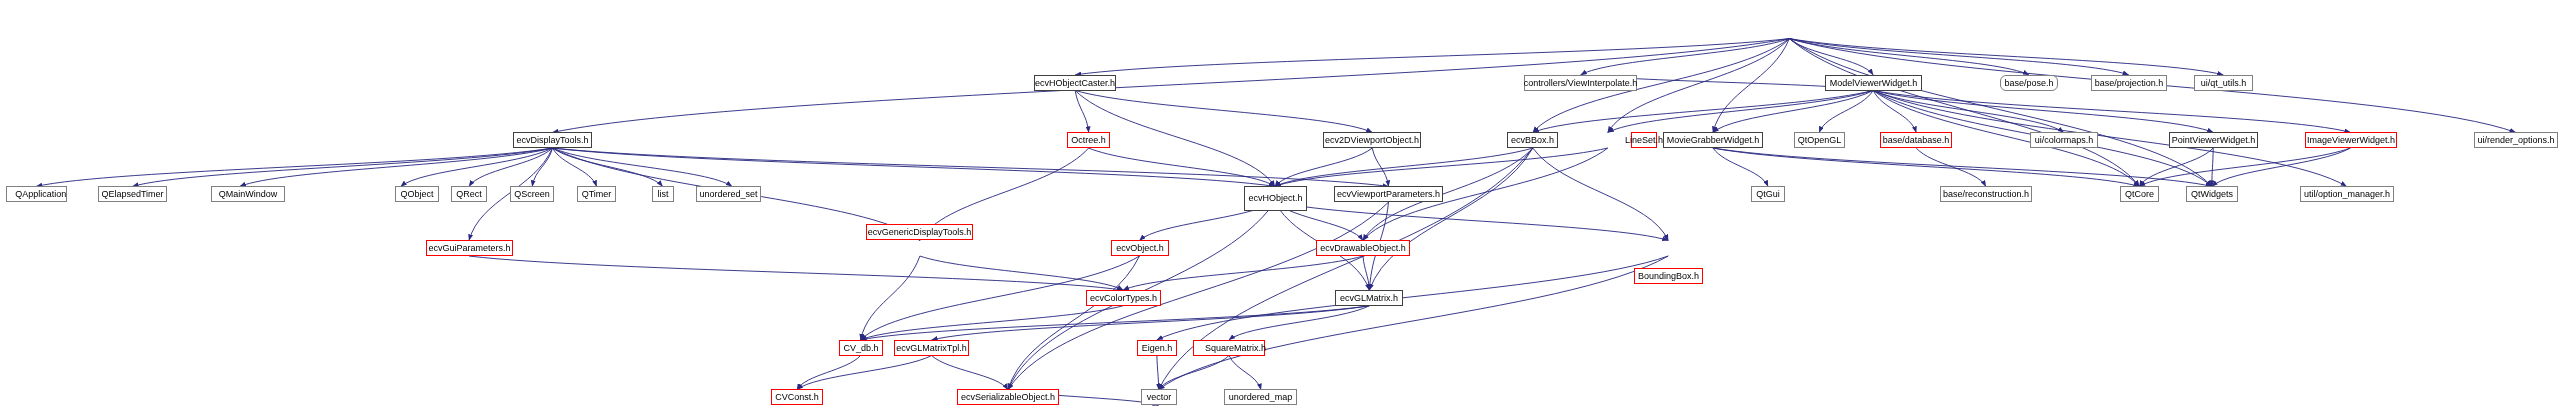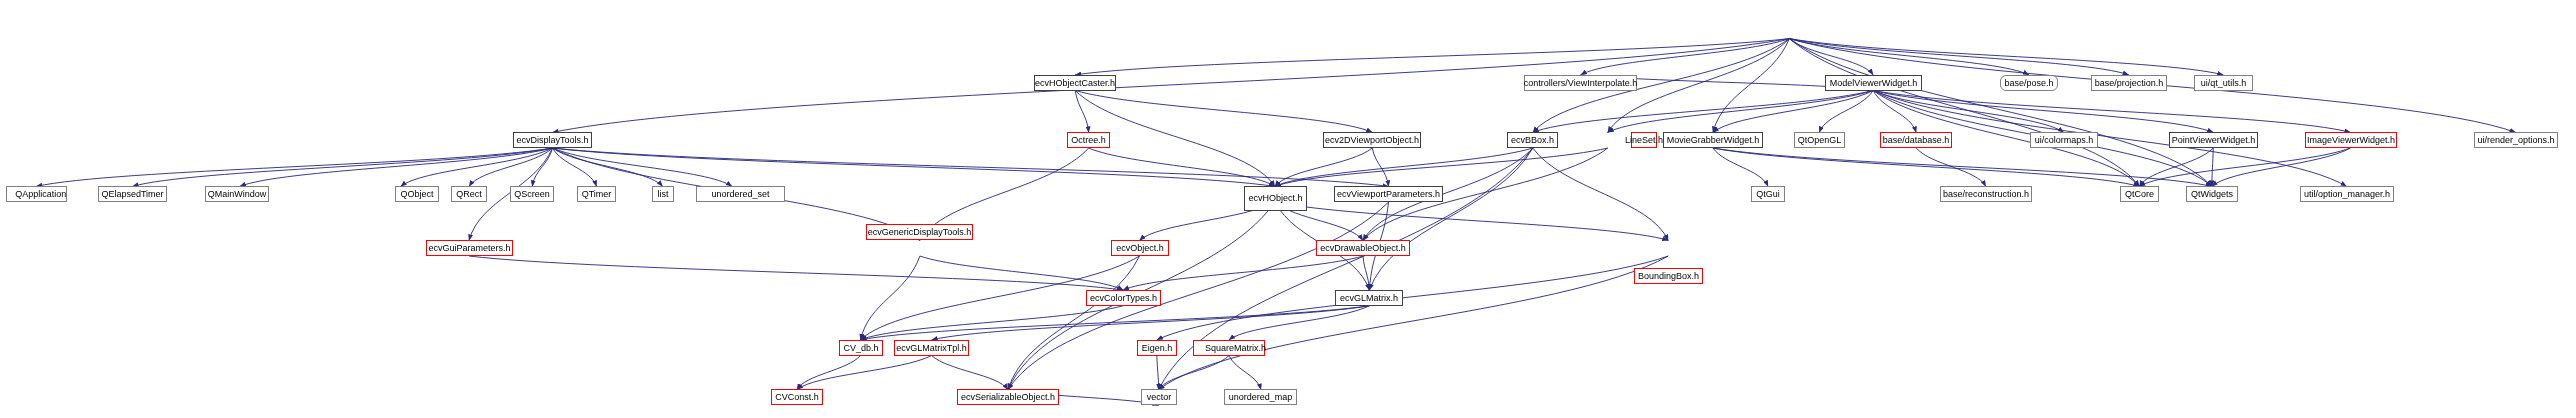--- a/index.html
+++ b/index.html
@@ -128,27 +128,27 @@
     <div class="node red" style="left: 1585px; top: 132px; width: 26px; height: 15.6px; margin-left: 46px;">LineSet.h</div>
     <div class="node dark" style="left: 1663px; top: 132px; width: 100px; height: 15.6px;">MovieGrabberWidget.h</div>
     <div class="node" style="left: 1794px; top: 132px; width: 51px; height: 15.6px;">QtOpenGL</div>
     <div class="node red" style="left: 1880px; top: 132px; width: 72px; height: 15.6px;">base/database.h</div>
     <div class="node" style="left: 2030px; top: 132px; width: 68px; height: 15.6px;">ui/colormaps.h</div>
     <div class="node dark" style="left: 2169px; top: 132px; width: 89px; height: 15.6px;">PointViewerWidget.h</div>
     <div class="node red" style="left: 2305px; top: 132px; width: 92px; height: 15.6px;">ImageViewerWidget.h</div>
     <div class="node" style="left: 2474px; top: 132px; width: 84px; height: 15.6px;">ui/render_options.h</div>
     <div class="node" style="left: 5.7px; top: 186px; width: 61px; height: 15.6px; padding-left: 12px;">QApplication</div>
     <div class="node" style="left: 98px; top: 186px; width: 69px; height: 15.6px;">QElapsedTimer</div>
-    <div class="node" style="left: 205px; top: 186px; width: 64px; height: 15.6px;">QMainWindow</div>
+    <div class="node" style="left: 211px; top: 186px; width: 74px; height: 15.6px;">QMainWindow</div>
     <div class="node" style="left: 379px; top: 186px; width: 44px; height: 15.6px; margin-left: 16px;">QObject</div>
     <div class="node" style="left: 451px; top: 186px; width: 36px; height: 15.6px;">QRect</div>
     <div class="node" style="left: 510px; top: 186px; width: 44px; height: 15.6px;">QScreen</div>
     <div class="node" style="left: 577px; top: 186px; width: 39px; height: 15.6px;">QTimer</div>
     <div class="node" style="left: 652px; top: 186px; width: 22px; height: 15.6px;">list</div>
-    <div class="node" style="left: 696px; top: 186px; width: 89px; height: 15.6px;">unordered_set</div>
+    <div class="node" style="left: 696px; top: 186px; width: 65px; height: 15.6px;">unordered_set</div>
     <div class="node dark" style="left: 1244px; top: 186px; width: 63px; height: 25px;">ecvHObject.h</div>
     <div class="node dark" style="left: 1334px; top: 186px; width: 109px; height: 15.6px;">ecvViewportParameters.h</div>
     <div class="node" style="left: 1751px; top: 186px; width: 34px; height: 15.6px;">QtGui</div>
     <div class="node" style="left: 1940px; top: 186px; width: 92px; height: 15.6px;">base/reconstruction.h</div>
     <div class="node" style="left: 2120px; top: 186px; width: 39px; height: 15.6px;">QtCore</div>
     <div class="node" style="left: 2186px; top: 186px; width: 52px; height: 15.6px;">QtWidgets</div>
     <div class="node" style="left: 2300px; top: 186px; width: 94px; height: 15.6px;">util/option_manager.h</div>
     <div class="node red" style="left: 426px; top: 240px; width: 87px; height: 15.6px;">ecvGuiParameters.h</div>
     <div class="node red" style="left: 866px; top: 224px; width: 107px; height: 15.6px;">ecvGenericDisplayTools.h</div>
     <div class="node red" style="left: 1111px; top: 240px; width: 58px; height: 15.6px;">ecvObject.h</div>

